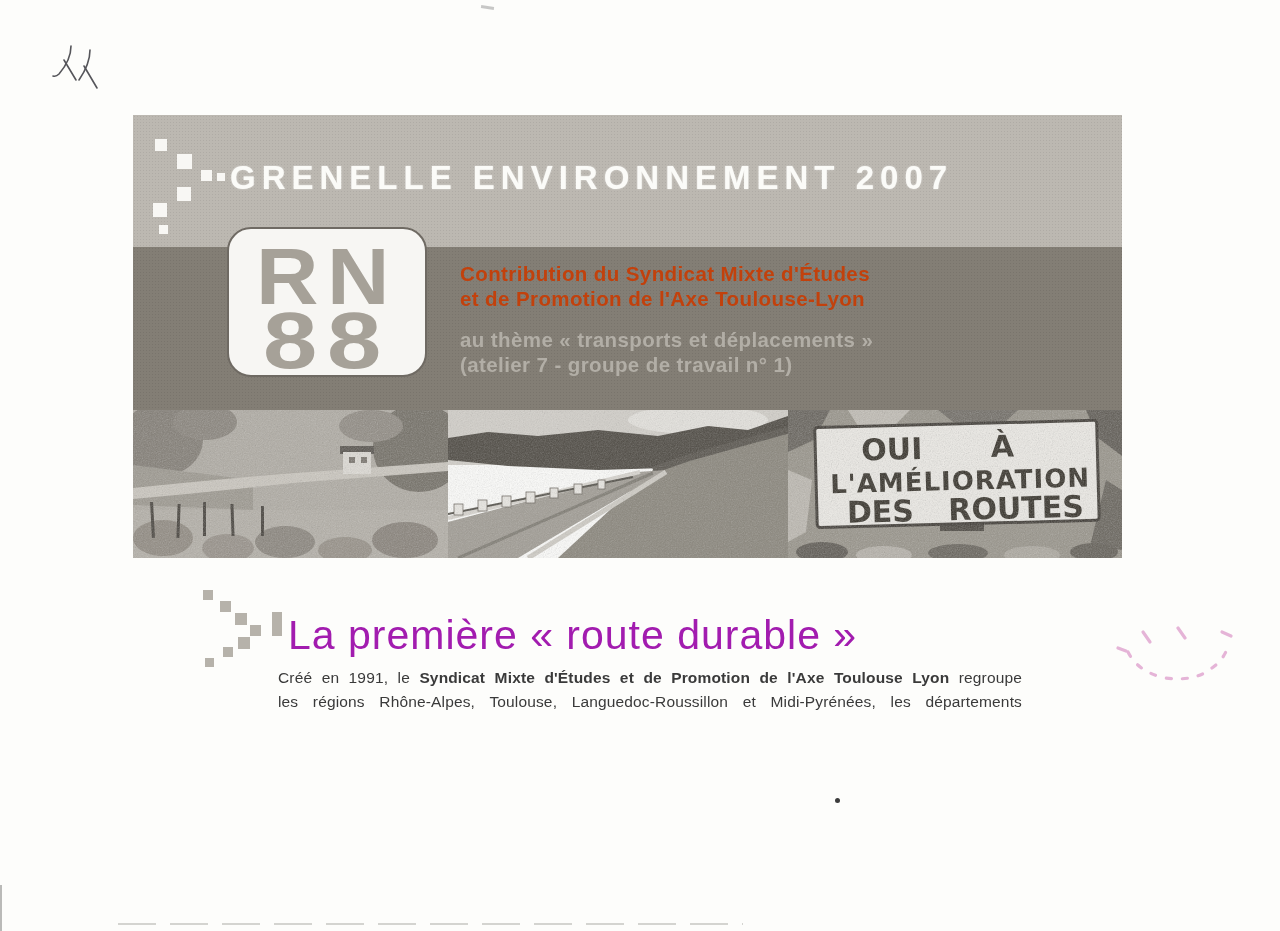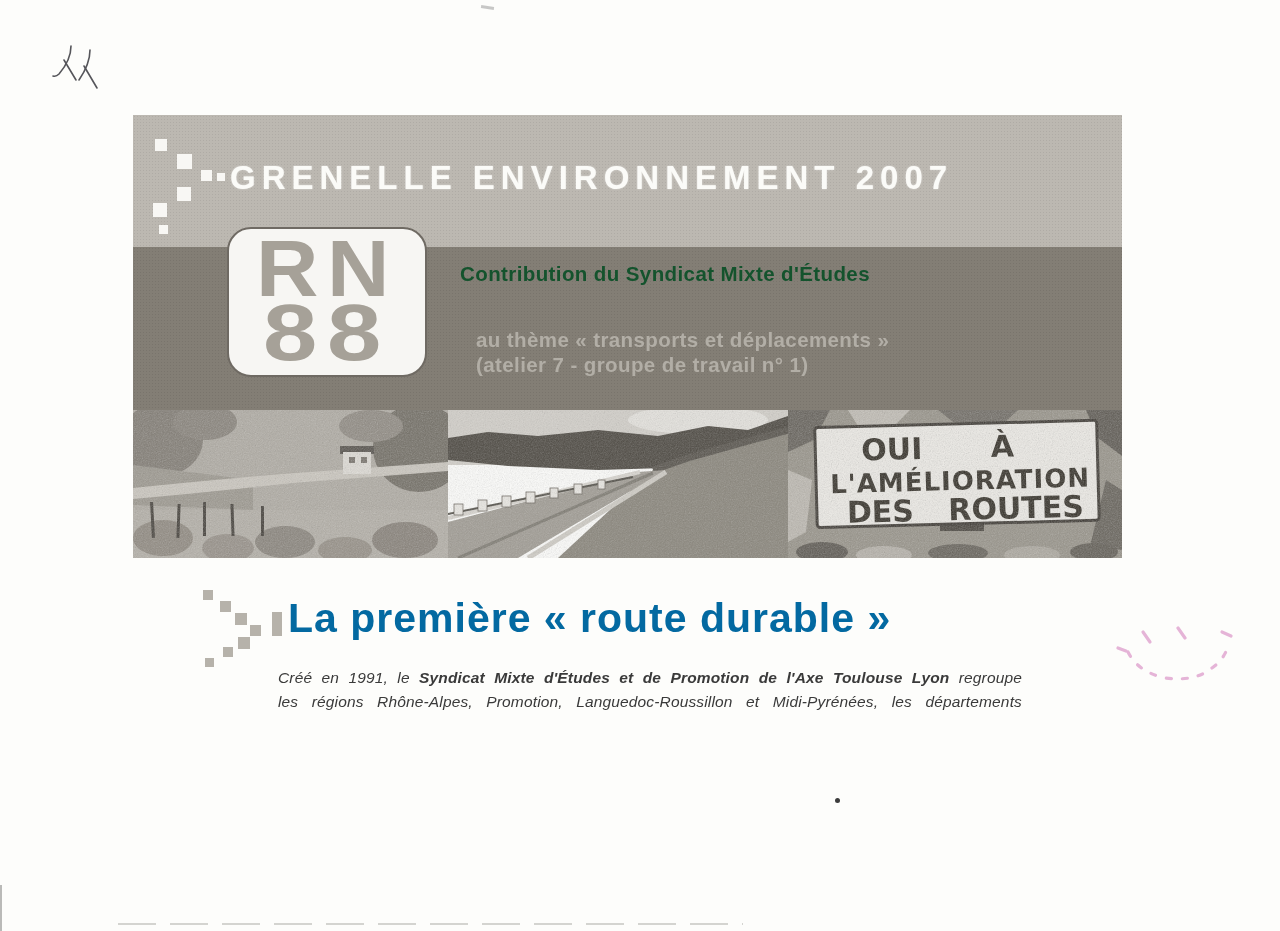--- a/index.html
+++ b/index.html
@@ -10,42 +10,42 @@
   .header{position:absolute;left:133px;top:115px;width:989px;height:443px;}
   .band-light{position:absolute;left:0;top:0;width:989px;height:132px;background:#bcb8b1;
      background-image:radial-gradient(rgba(0,0,0,.07) 1px,transparent 1px);background-size:3px 3px;}
   .band-dark{position:absolute;left:0;top:132px;width:989px;height:163px;background:#837e75;
      background-image:radial-gradient(rgba(0,0,0,.08) 1px,transparent 1px);background-size:3px 3px;}
   .banner-title{position:absolute;left:97px;top:44px;font-size:33px;font-weight:bold;
      letter-spacing:6px;color:#fbfbf8;text-shadow:0 0 2px rgba(255,255,255,.55);white-space:nowrap;}
   .squares-top{position:absolute;left:0;top:0;}
   .rn-box{position:absolute;left:94px;top:112px;width:200px;height:150px;background:#f7f6f3;
      border:2px solid #6f6a63;border-radius:24px;box-sizing:border-box;text-align:center;
-     padding-top:8px;}
+     padding-top:16px;}
   .rn-line{font-weight:bold;color:#a6a198;font-size:80px;line-height:64px;letter-spacing:8px;}
   .rn-line.l1{transform:scaleX(1.08);}
   .rn-line.l2{transform:scaleX(1.22);}
   .contrib{position:absolute;left:327px;top:146px;font-size:20.5px;font-weight:bold;
-     line-height:25px;color:#14532d;letter-spacing:.4px;white-space:nowrap;}
+     line-height:25px;color:#c2410c;letter-spacing:.4px;white-space:nowrap;}
   .subtitle{position:absolute;left:327px;top:212px;font-size:20.5px;font-weight:bold;
-     line-height:25px;color:#b2aea6;letter-spacing:.4px;white-space:nowrap;margin-left:16px;}
+     line-height:25px;color:#b2aea6;letter-spacing:.4px;white-space:nowrap;}
 
   
   .photos{position:absolute;left:0;top:295px;width:989px;height:148px;display:flex;}
   .photo{height:148px;display:block;}
 
   
   .squares-heading{position:absolute;left:196px;top:583px;}
-  .section-heading{position:absolute;left:288px;top:595px;font-size:41px;font-weight:bold;
-     color:#0369a1;letter-spacing:1px;white-space:nowrap;}
+  .section-heading{position:absolute;left:288px;top:612px;font-size:41px;font-weight:normal;
+     color:#a21caf;letter-spacing:1px;white-space:nowrap;}
 
   
   .intro{position:absolute;left:278px;top:666px;width:744px;font-size:15.5px;
      line-height:23.5px;color:#3a3a3a;letter-spacing:.15px;}
-  .para-line{text-align:justify;font-style:italic;}
+  .para-line{text-align:justify;}
   .para-line.just{text-align-last:justify;}
   .bold{font-weight:bold;}
 
   
   .hand-mark{position:absolute;left:40px;top:36px;}
   .pink-marks{position:absolute;left:1110px;top:616px;}
   .dot-artifact{position:absolute;left:835px;top:798px;width:5px;height:5px;border-radius:50%;
      background:#3c3c3c;}
   .top-artifact{position:absolute;left:481px;top:6px;width:13px;height:3px;background:#9a9a9a;
      opacity:.55;transform:rotate(8deg);}
@@ -87,20 +87,21 @@
 
     <div class="banner-title">GRENELLE ENVIRONNEMENT 2007</div>
 
     <div class="rn-box">
       <div class="rn-line l1">RN</div>
       <div class="rn-line l2">88</div>
     </div>
 
     <div class="contrib">
       <div>Contribution du Syndicat Mixte d'Études</div>
+      <div>et de Promotion de l'Axe Toulouse-Lyon</div>
     </div>
     <div class="subtitle">
       <div>au thème « transports et déplacements »</div>
       <div>(atelier 7 - groupe de travail n° 1)</div>
     </div>
 
     <div class="photos">
 
       <svg class="photo" width="315" height="148" viewBox="0 0 315 148">
         <defs>
@@ -197,21 +198,21 @@
       <rect x="42" y="54" width="12" height="12"></rect>
       <rect x="27" y="64" width="10" height="10"></rect>
       <rect x="9" y="75" width="9" height="9"></rect>
       <rect x="76" y="29" width="10" height="24"></rect>
     </g>
   </svg>
   <div class="section-heading">La première « route durable »</div>
 
   <div class="intro">
       <div class="para-line just"><span>Créé en 1991, le </span><span class="bold">Syndicat Mixte d'Études et de Promotion de l'Axe Toulouse Lyon</span><span> regroupe</span></div>
-      <div class="para-line just"><span>les régions Rhône-Alpes, Promotion, Languedoc-Roussillon et Midi-Pyrénées, les départements</span></div>
+      <div class="para-line just"><span>les régions Rhône-Alpes, Toulouse, Languedoc-Roussillon et Midi-Pyrénées, les départements</span></div>
     </div>
 
   <div class="dot-artifact"></div>
 
   <svg class="pink-marks" width="130" height="72" viewBox="0 0 130 72">
     <g stroke="#dd9ccb" stroke-width="3.2" stroke-linecap="round" fill="none" opacity="0.75">
       <path d="M18,36 Q28,56 55,62 Q85,66 102,52 Q116,42 119,26" stroke-dasharray="5 11"></path>
       <line x1="33" y1="16" x2="40" y2="26"></line>
       <line x1="68" y1="12" x2="75" y2="22"></line>
       <line x1="112" y1="16" x2="121" y2="20"></line>

